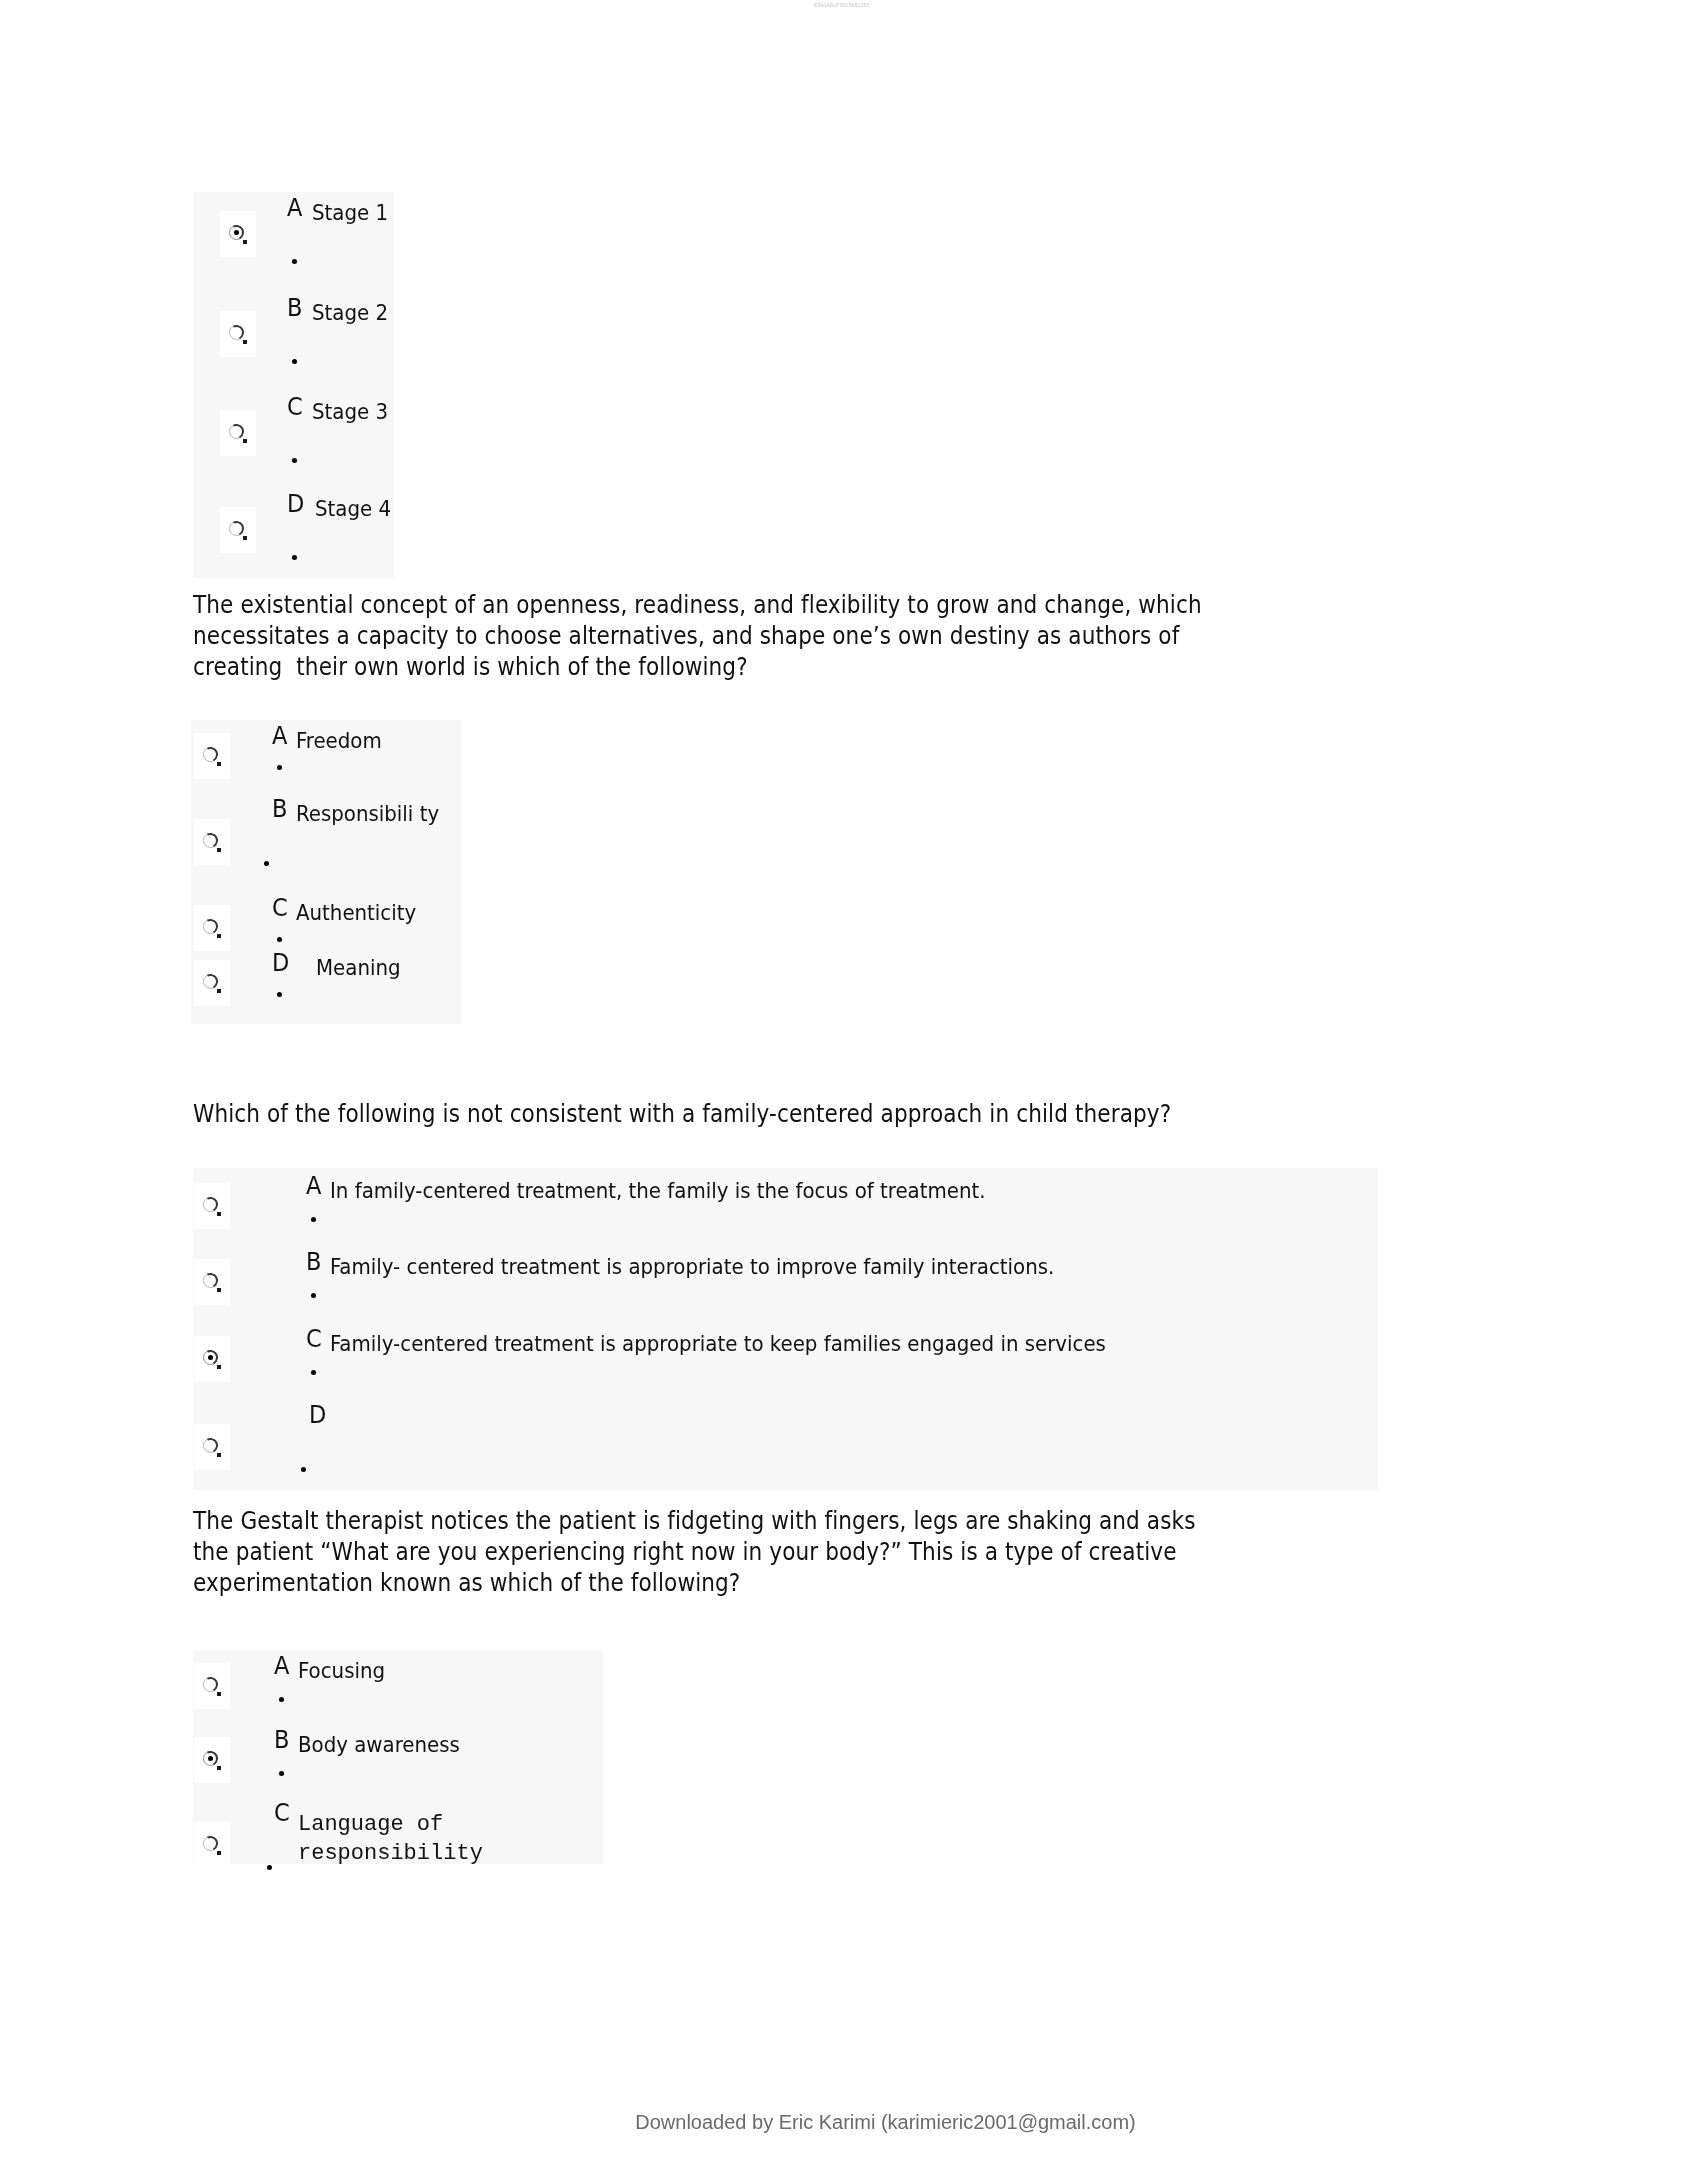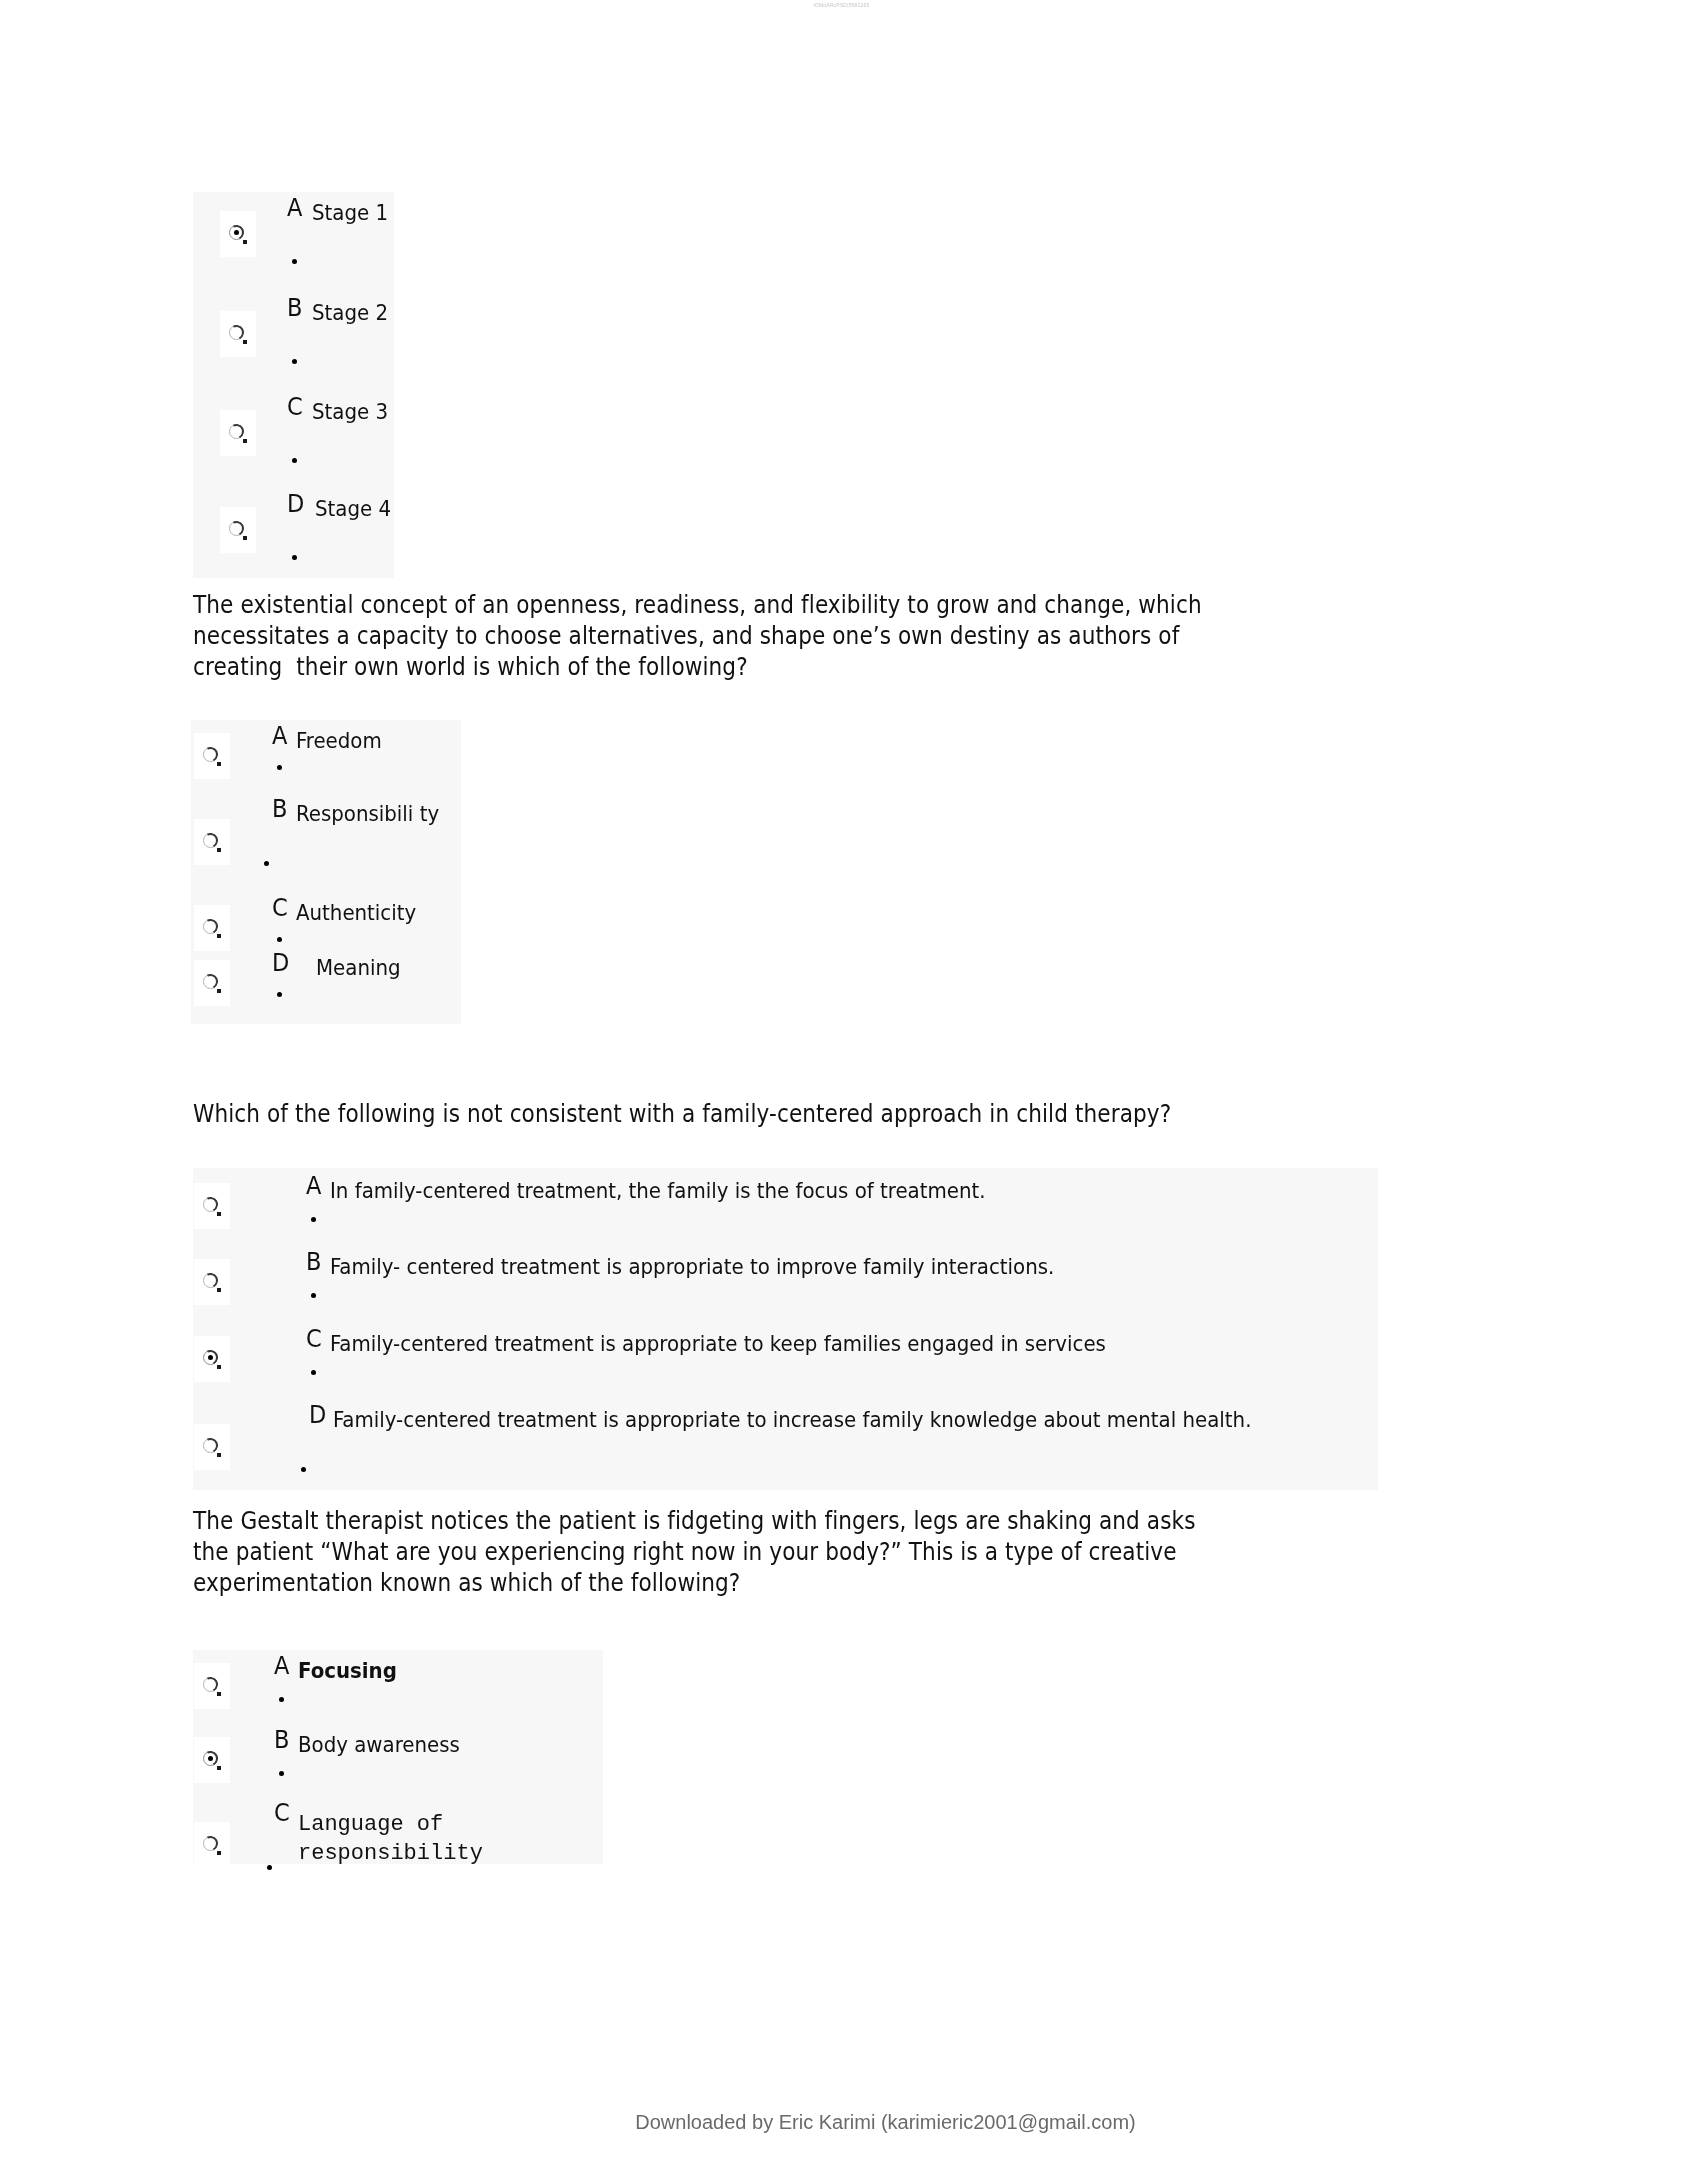--- a/index.html
+++ b/index.html
@@ -321,40 +321,39 @@
 
   <div class="opt" style="left:194px; top:1402px; width:1178px; height:91px;">
     <div class="opt-radio-cell" style="left:0px; top:22px;">
       <span class="radio">
         <span class="ring"></span>
           <span class="arc"></span>
           <span class="nub"></span>
       </span>
     </div>
     <div class="opt-letter" style="left:115px; top:0px;">D</div>
-    <div class="opt-label" style="left:139px; top:3px; width:1010px;">Family-centered treatment is appropriate to increase family knowledge about mental health.</div>
     <div class="opt-bullet" style="left:107px; top:65px;"></div>
   </div>
 
   <div class="qtext" style="left:193px; top:1506px; width:1287px;">The Gestalt therapist notices the patient is fidgeting with fingers, legs are shaking and asks
 the patient “What are you experiencing right now in your body?” This is a type of creative
 experimentation known as which of the following?</div>
 
   <div class="optblock" style="left:193px; top:1650px; width:410px; height:214px;"></div>
 
   <div class="opt" style="left:194px; top:1653px; width:396px; height:71px;">
     <div class="opt-radio-cell" style="left:0px; top:10px;">
       <span class="radio">
         <span class="ring"></span>
           <span class="arc"></span>
           <span class="nub"></span>
       </span>
     </div>
     <div class="opt-letter" style="left:80px; top:0px;">A</div>
-    <div class="opt-label" style="left:104px; top:3px; width:277px;font-weight:bold;">Focusing</div>
+    <div class="opt-label" style="left:104px; top:3px; width:277px;">Focusing</div>
     <div class="opt-bullet" style="left:85px; top:44px;"></div>
   </div>
 
   <div class="opt" style="left:194px; top:1727px; width:396px; height:71px;">
     <div class="opt-radio-cell" style="left:0px; top:10px;">
       <span class="radio checked">
         <span class="ring"></span>
           <span class="arc"></span>
           <span class="nub"></span>
           <span class="dot"></span>

